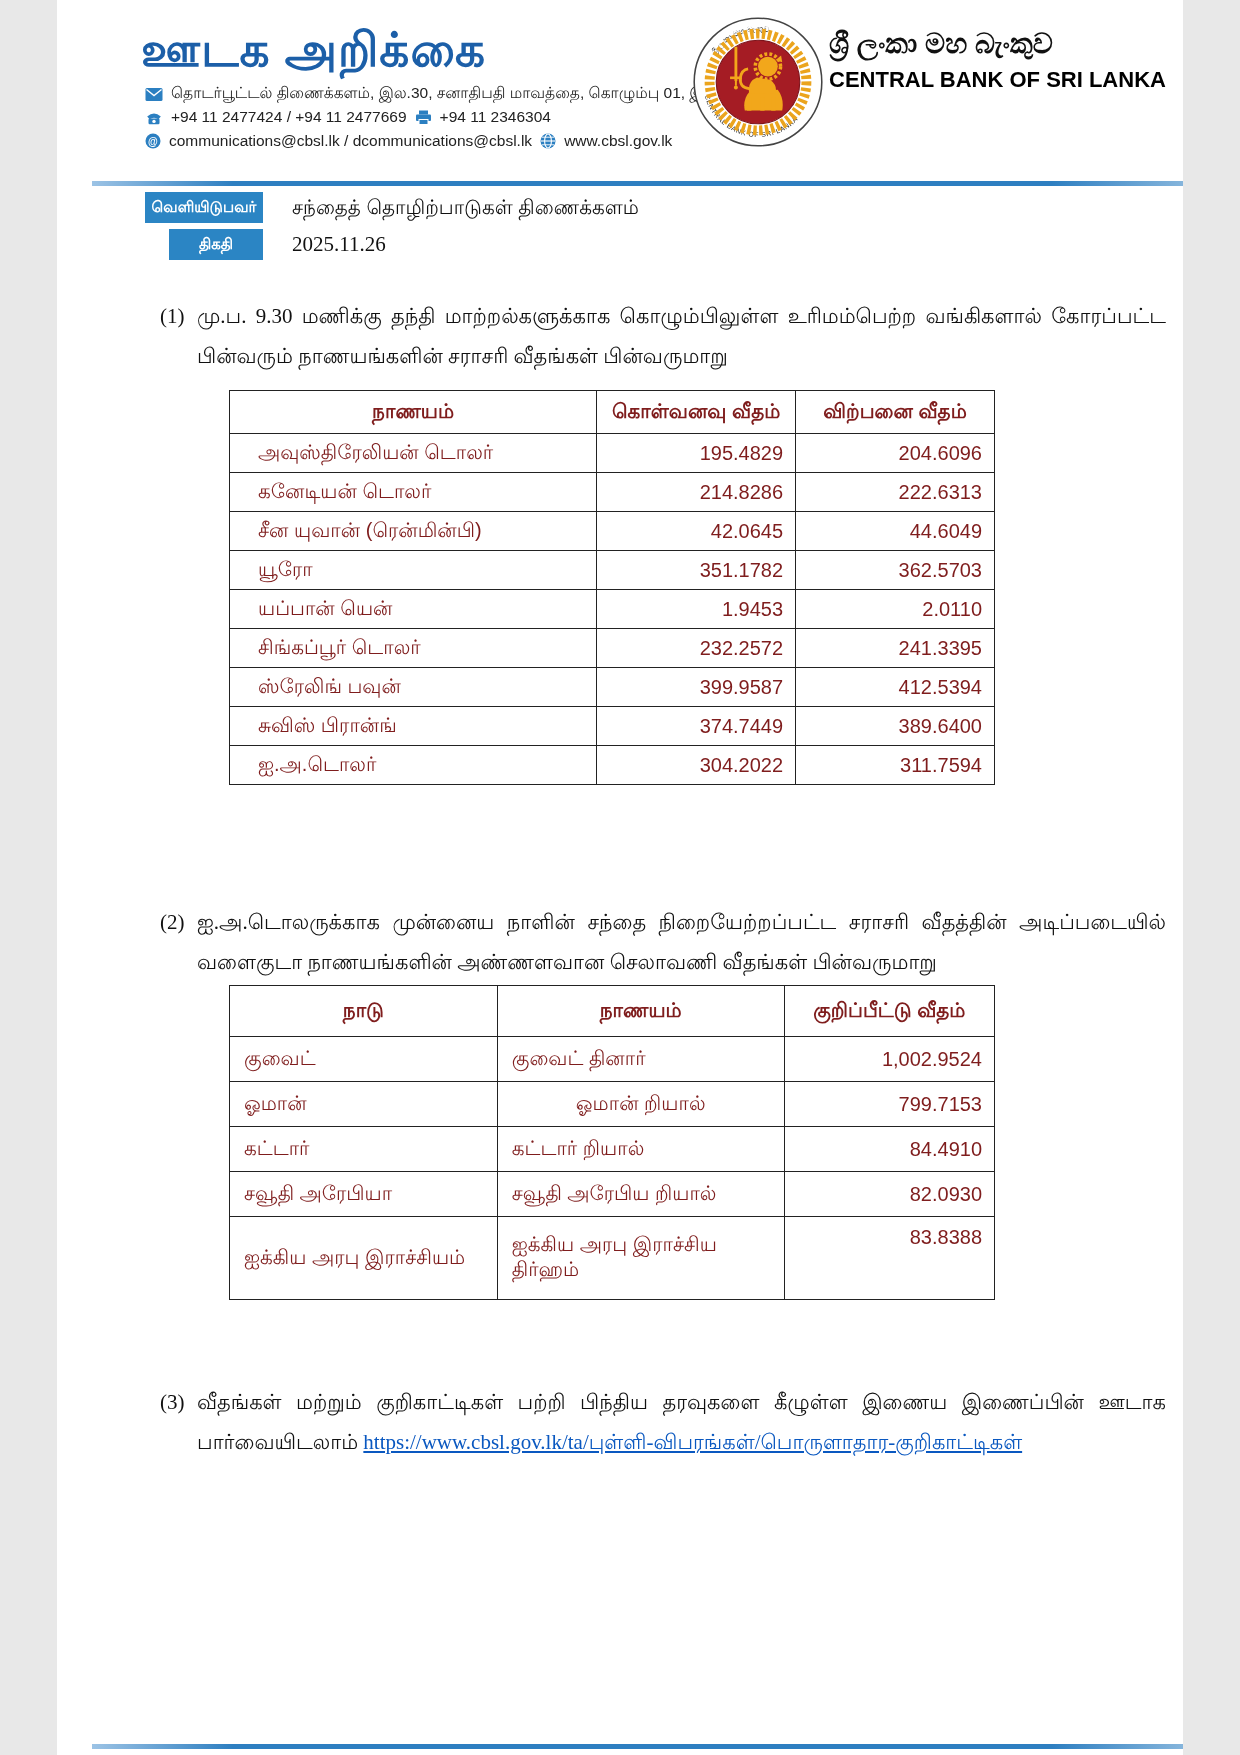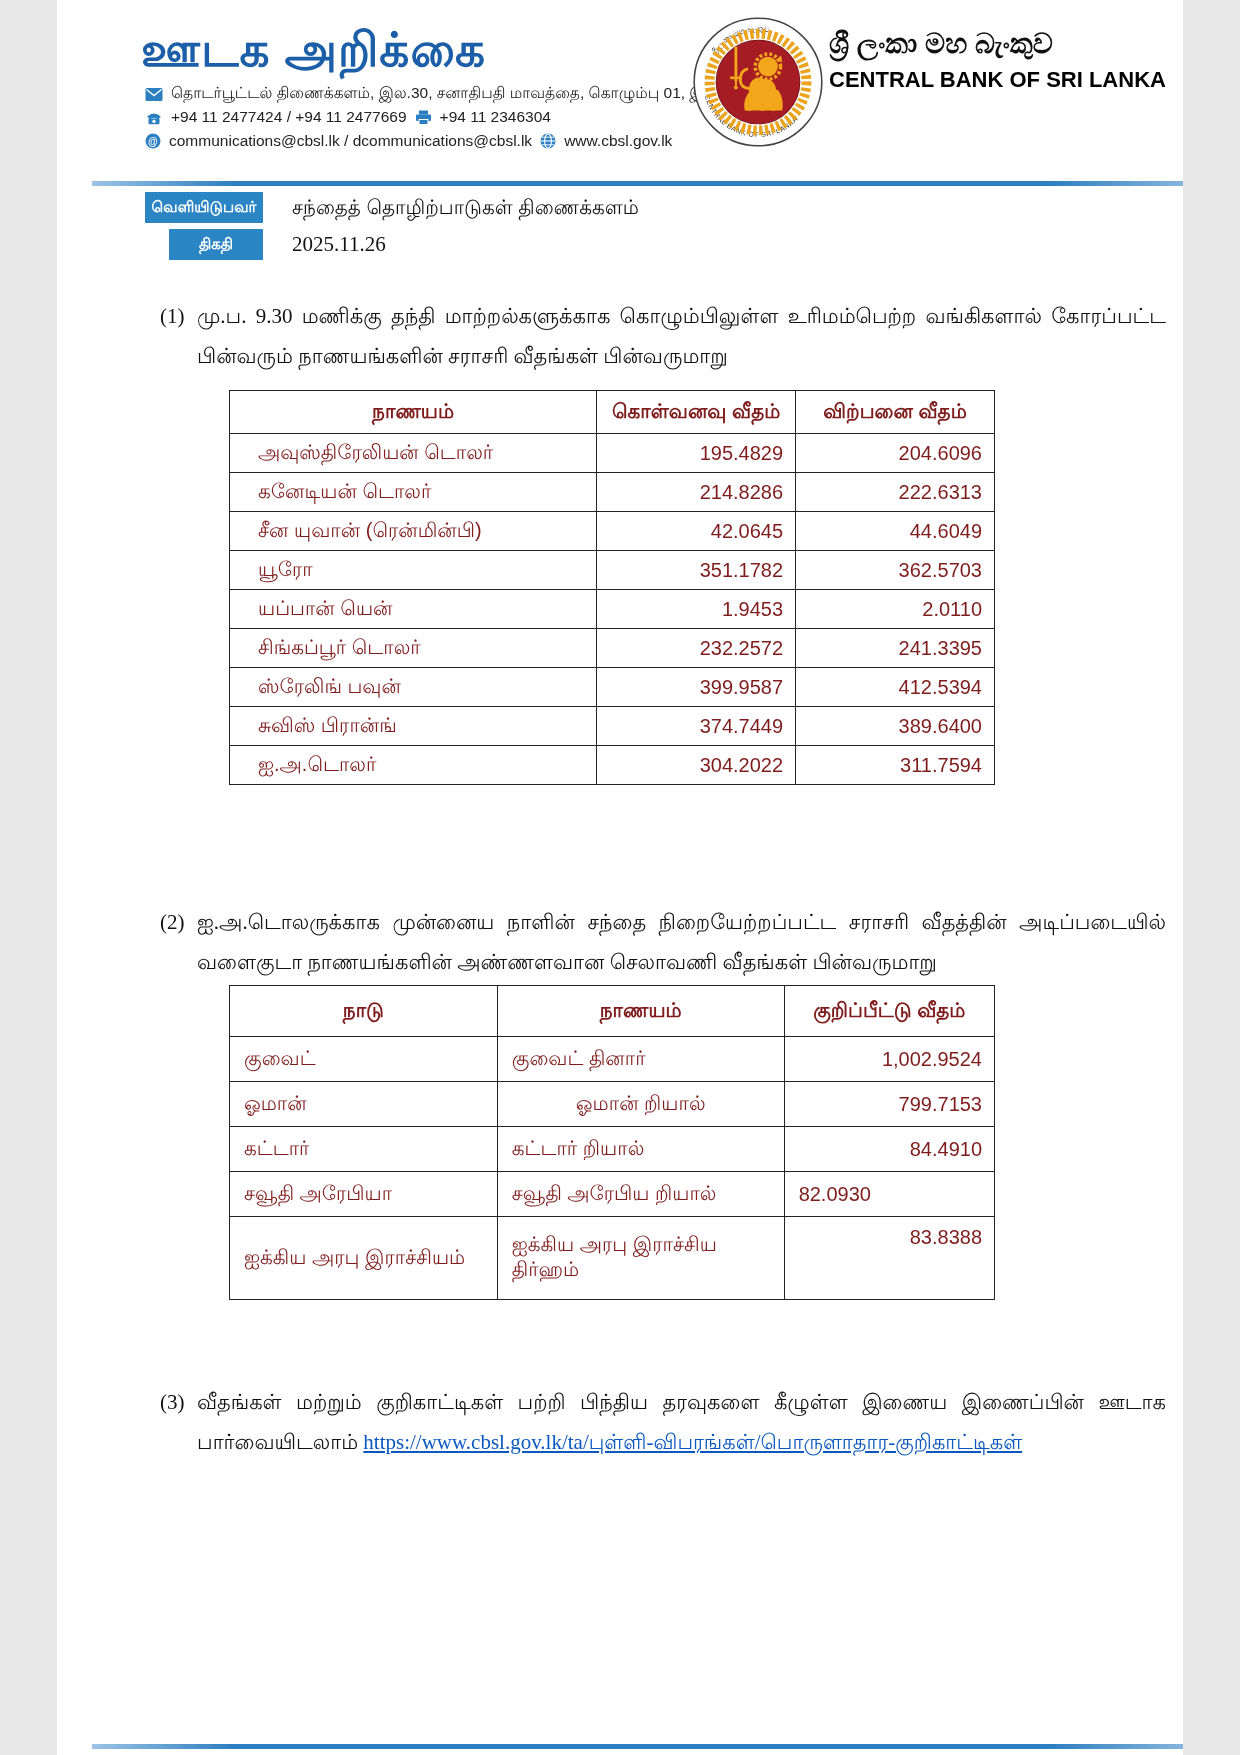--- a/index.html
+++ b/index.html
@@ -258,21 +258,21 @@
           <td style="text-align: right;">799.7153</td>
         </tr>
         <tr>
           <td style="text-align: left;">கட்டார்</td>
           <td style="text-align: left;">கட்டார் றியால்</td>
           <td style="text-align: right;">84.4910</td>
         </tr>
         <tr>
           <td style="text-align: left;">சவூதி அரேபியா</td>
           <td style="text-align: left;">சவூதி அரேபிய றியால்</td>
-          <td style="text-align: left; margin-left: 16px;">82.0930</td>
+          <td style="text-align: right; margin-left: 16px;">82.0930</td>
         </tr>
         <tr>
           <td style="text-align: left;">ஐக்கிய அரபு இராச்சியம்</td>
           <td style="text-align: left;">ஐக்கிய அரபு இராச்சிய திர்ஹம்</td>
           <td style="text-align: right;">83.8388</td>
         </tr>
       </tbody>
   </table>
 
   <div class="para p3">

